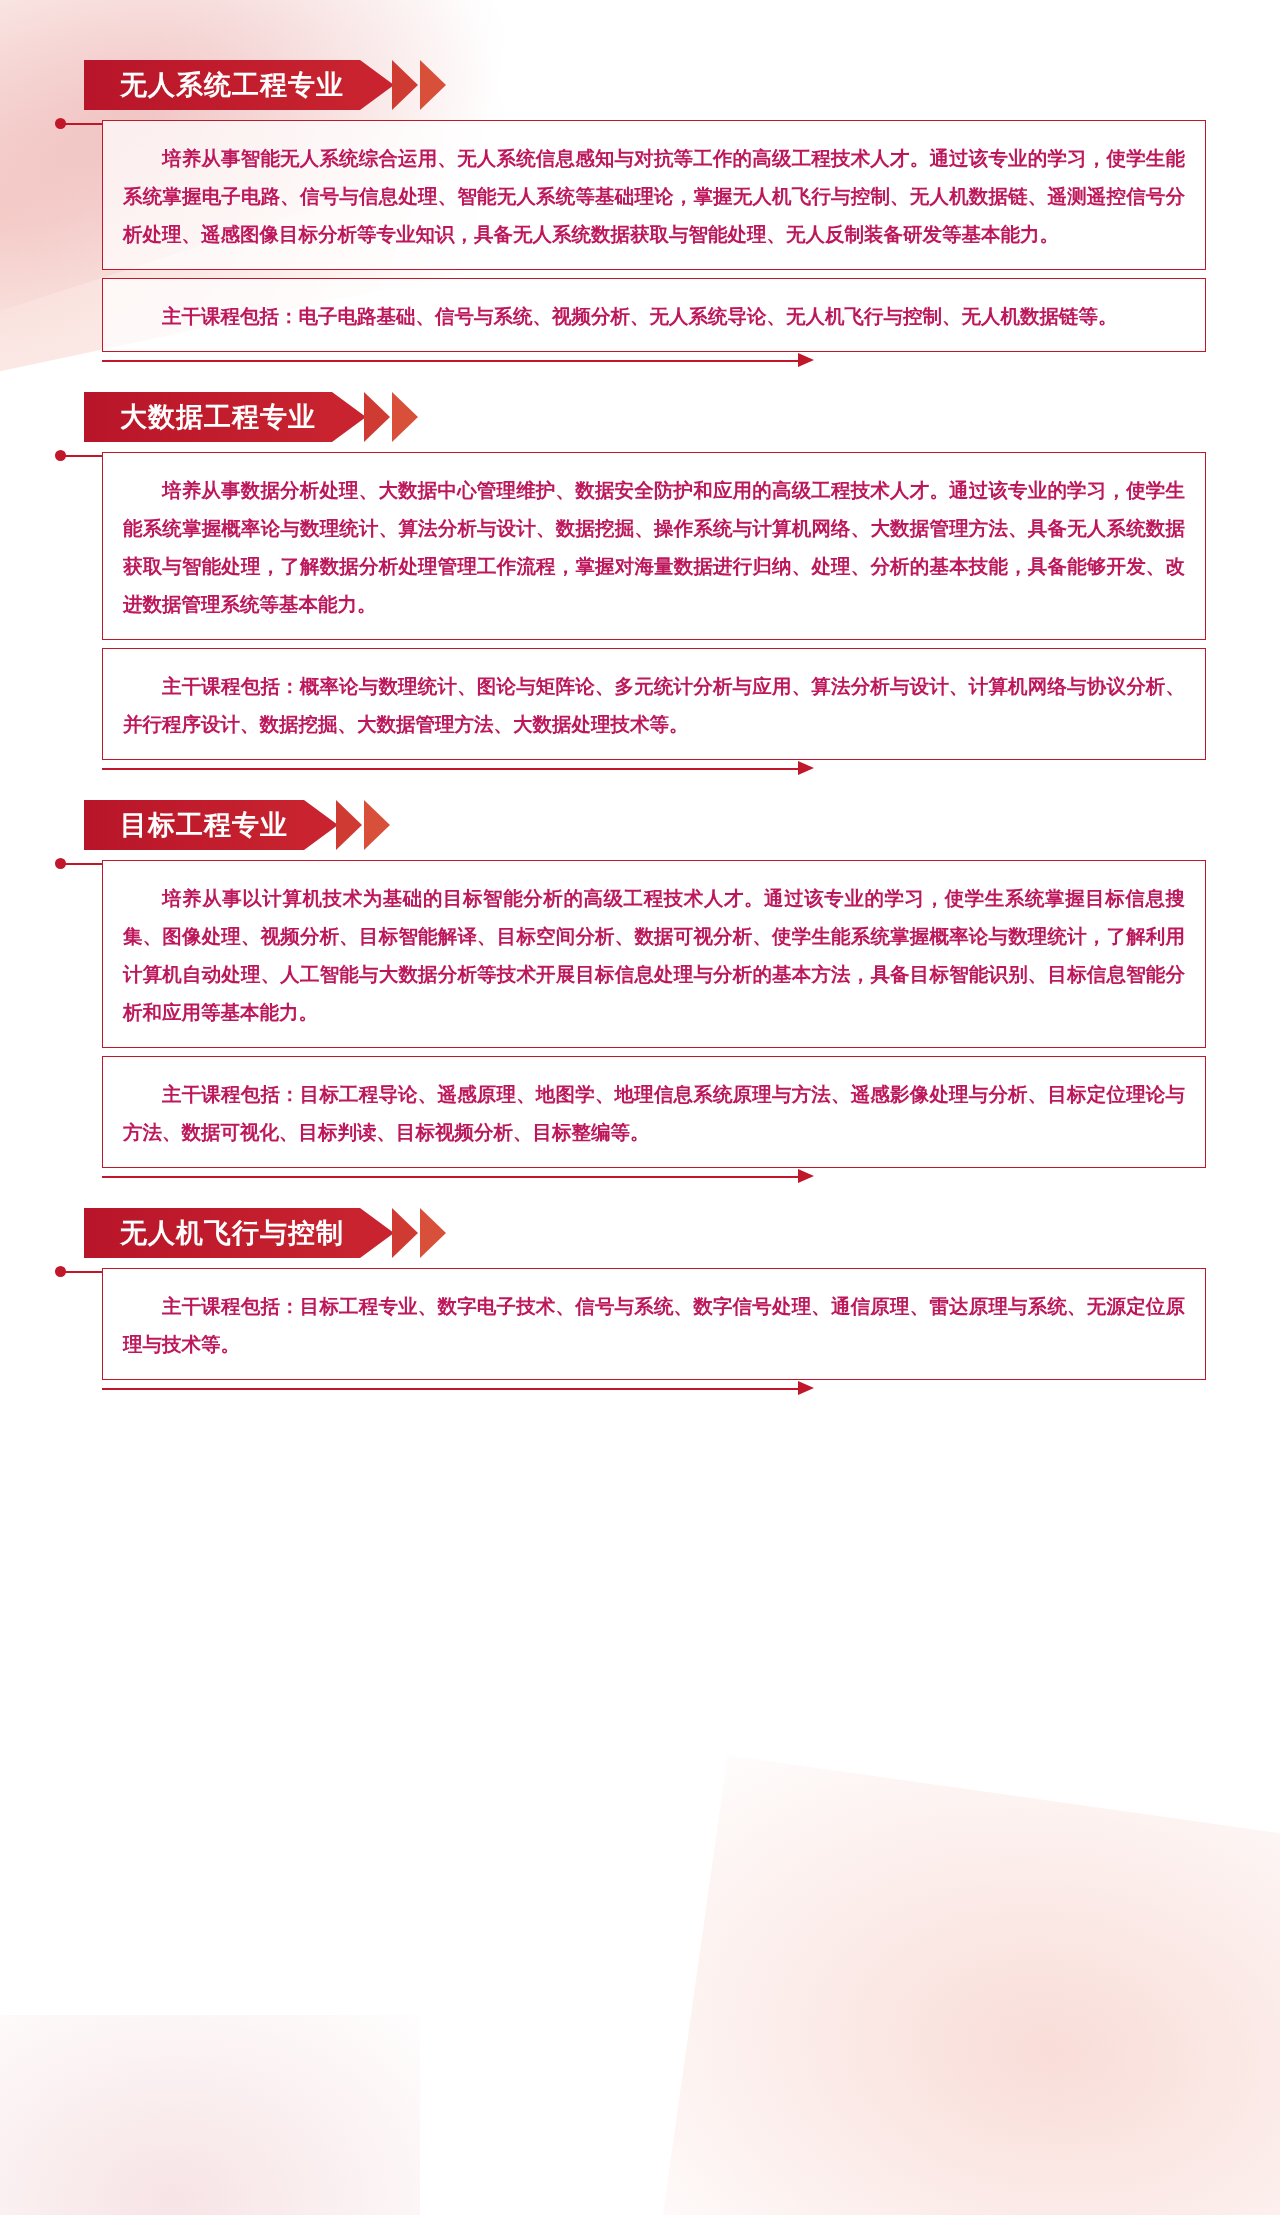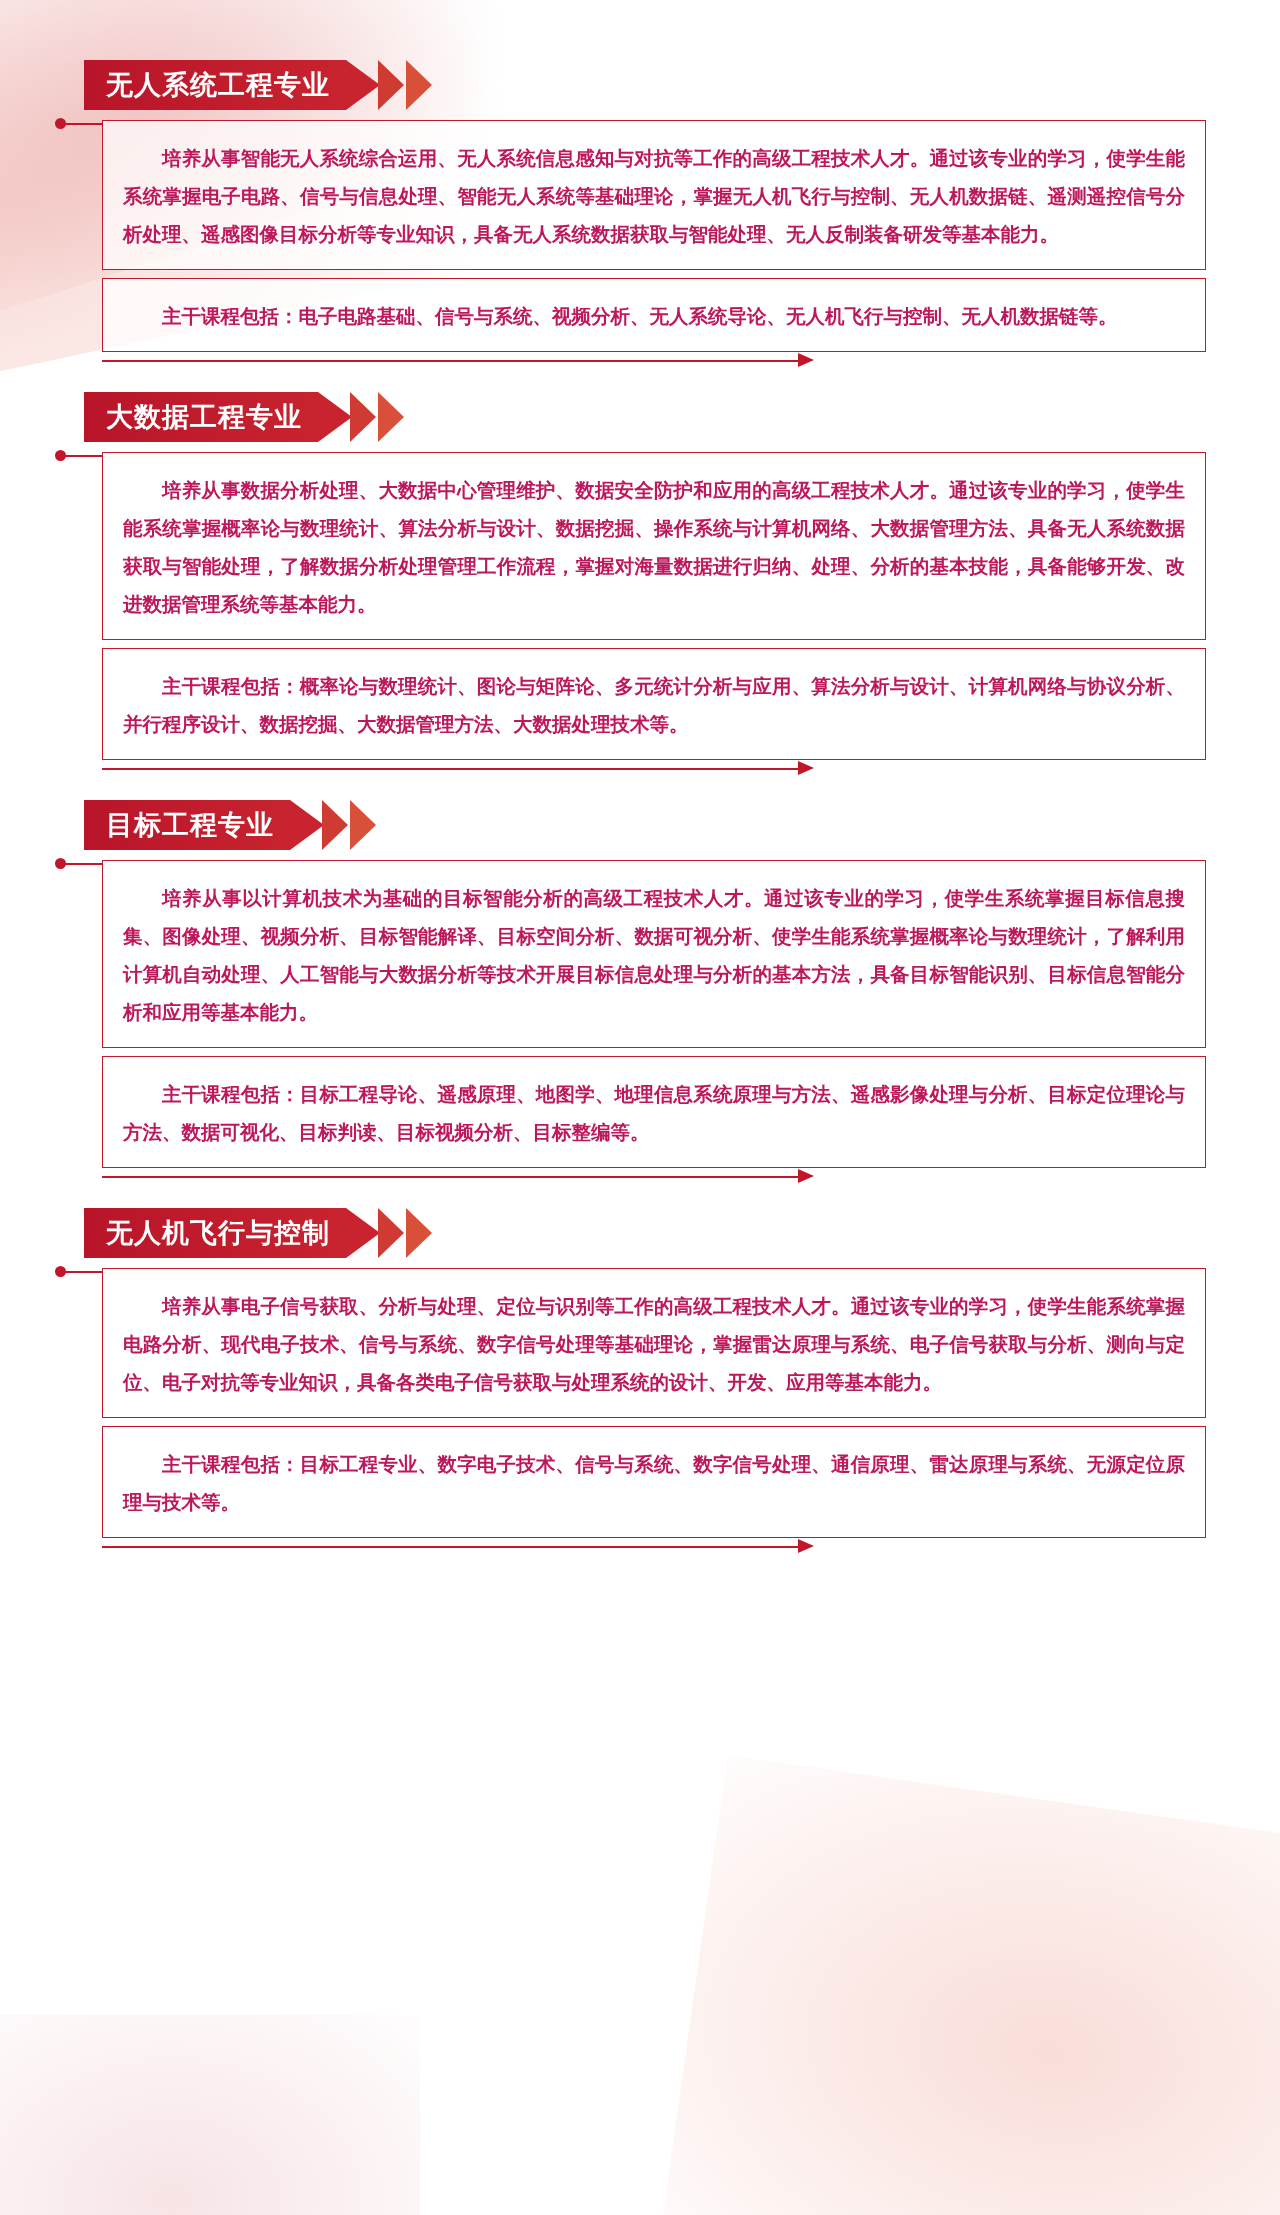--- a/index.html
+++ b/index.html
@@ -70,21 +70,21 @@
     height: 50px;
     margin-left: 22px;
     display: flex;
     align-items: stretch;
   }
   .banner-body {
     background: #c0172a;
     background: linear-gradient(90deg, #b8152a 0%, #c8232f 100%);
     display: flex;
     align-items: center;
-    padding: 0 16px 0 22px;
+    padding: 0 16px 0 36px;
     position: relative;
   }
   .banner-title {
     color: #ffffff;
     font-size: 27px;
     font-weight: bold;
     letter-spacing: 1px;
     white-space: nowrap;
     line-height: 1;
   }
@@ -280,23 +280,20 @@
       </div>
       <div class="banner-tip"></div>
       <div class="banner-chevrons">
         <div class="chev c2"></div>
         <div class="chev c3"></div>
       </div>
     </div>
     <div class="boxwrap">
       <div class="dot"></div>
       <div class="lead-line"></div>
-      <div class="textbox">
-        <p>培养从事电子信号获取、分析与处理、定位与识别等工作的高级工程技术人才。通过该专业的学习，使学生能系统掌握电路分析、现代电子技术、信号与系统、数字信号处理等基础理论，掌握雷达原理与系统、电子信号获取与分析、测向与定位、电子对抗等专业知识，具备各类电子信号获取与处理系统的设计、开发、应用等基本能力。</p>
-      </div>
       <div class="textbox courses">
         <p>主干课程包括：目标工程专业、数字电子技术、信号与系统、数字信号处理、通信原理、雷达原理与系统、无源定位原理与技术等。</p>
       </div>
     </div>
     <div class="arrow-line">
       <div class="line"></div>
       <div class="head"></div>
     </div>
   </div>
 

